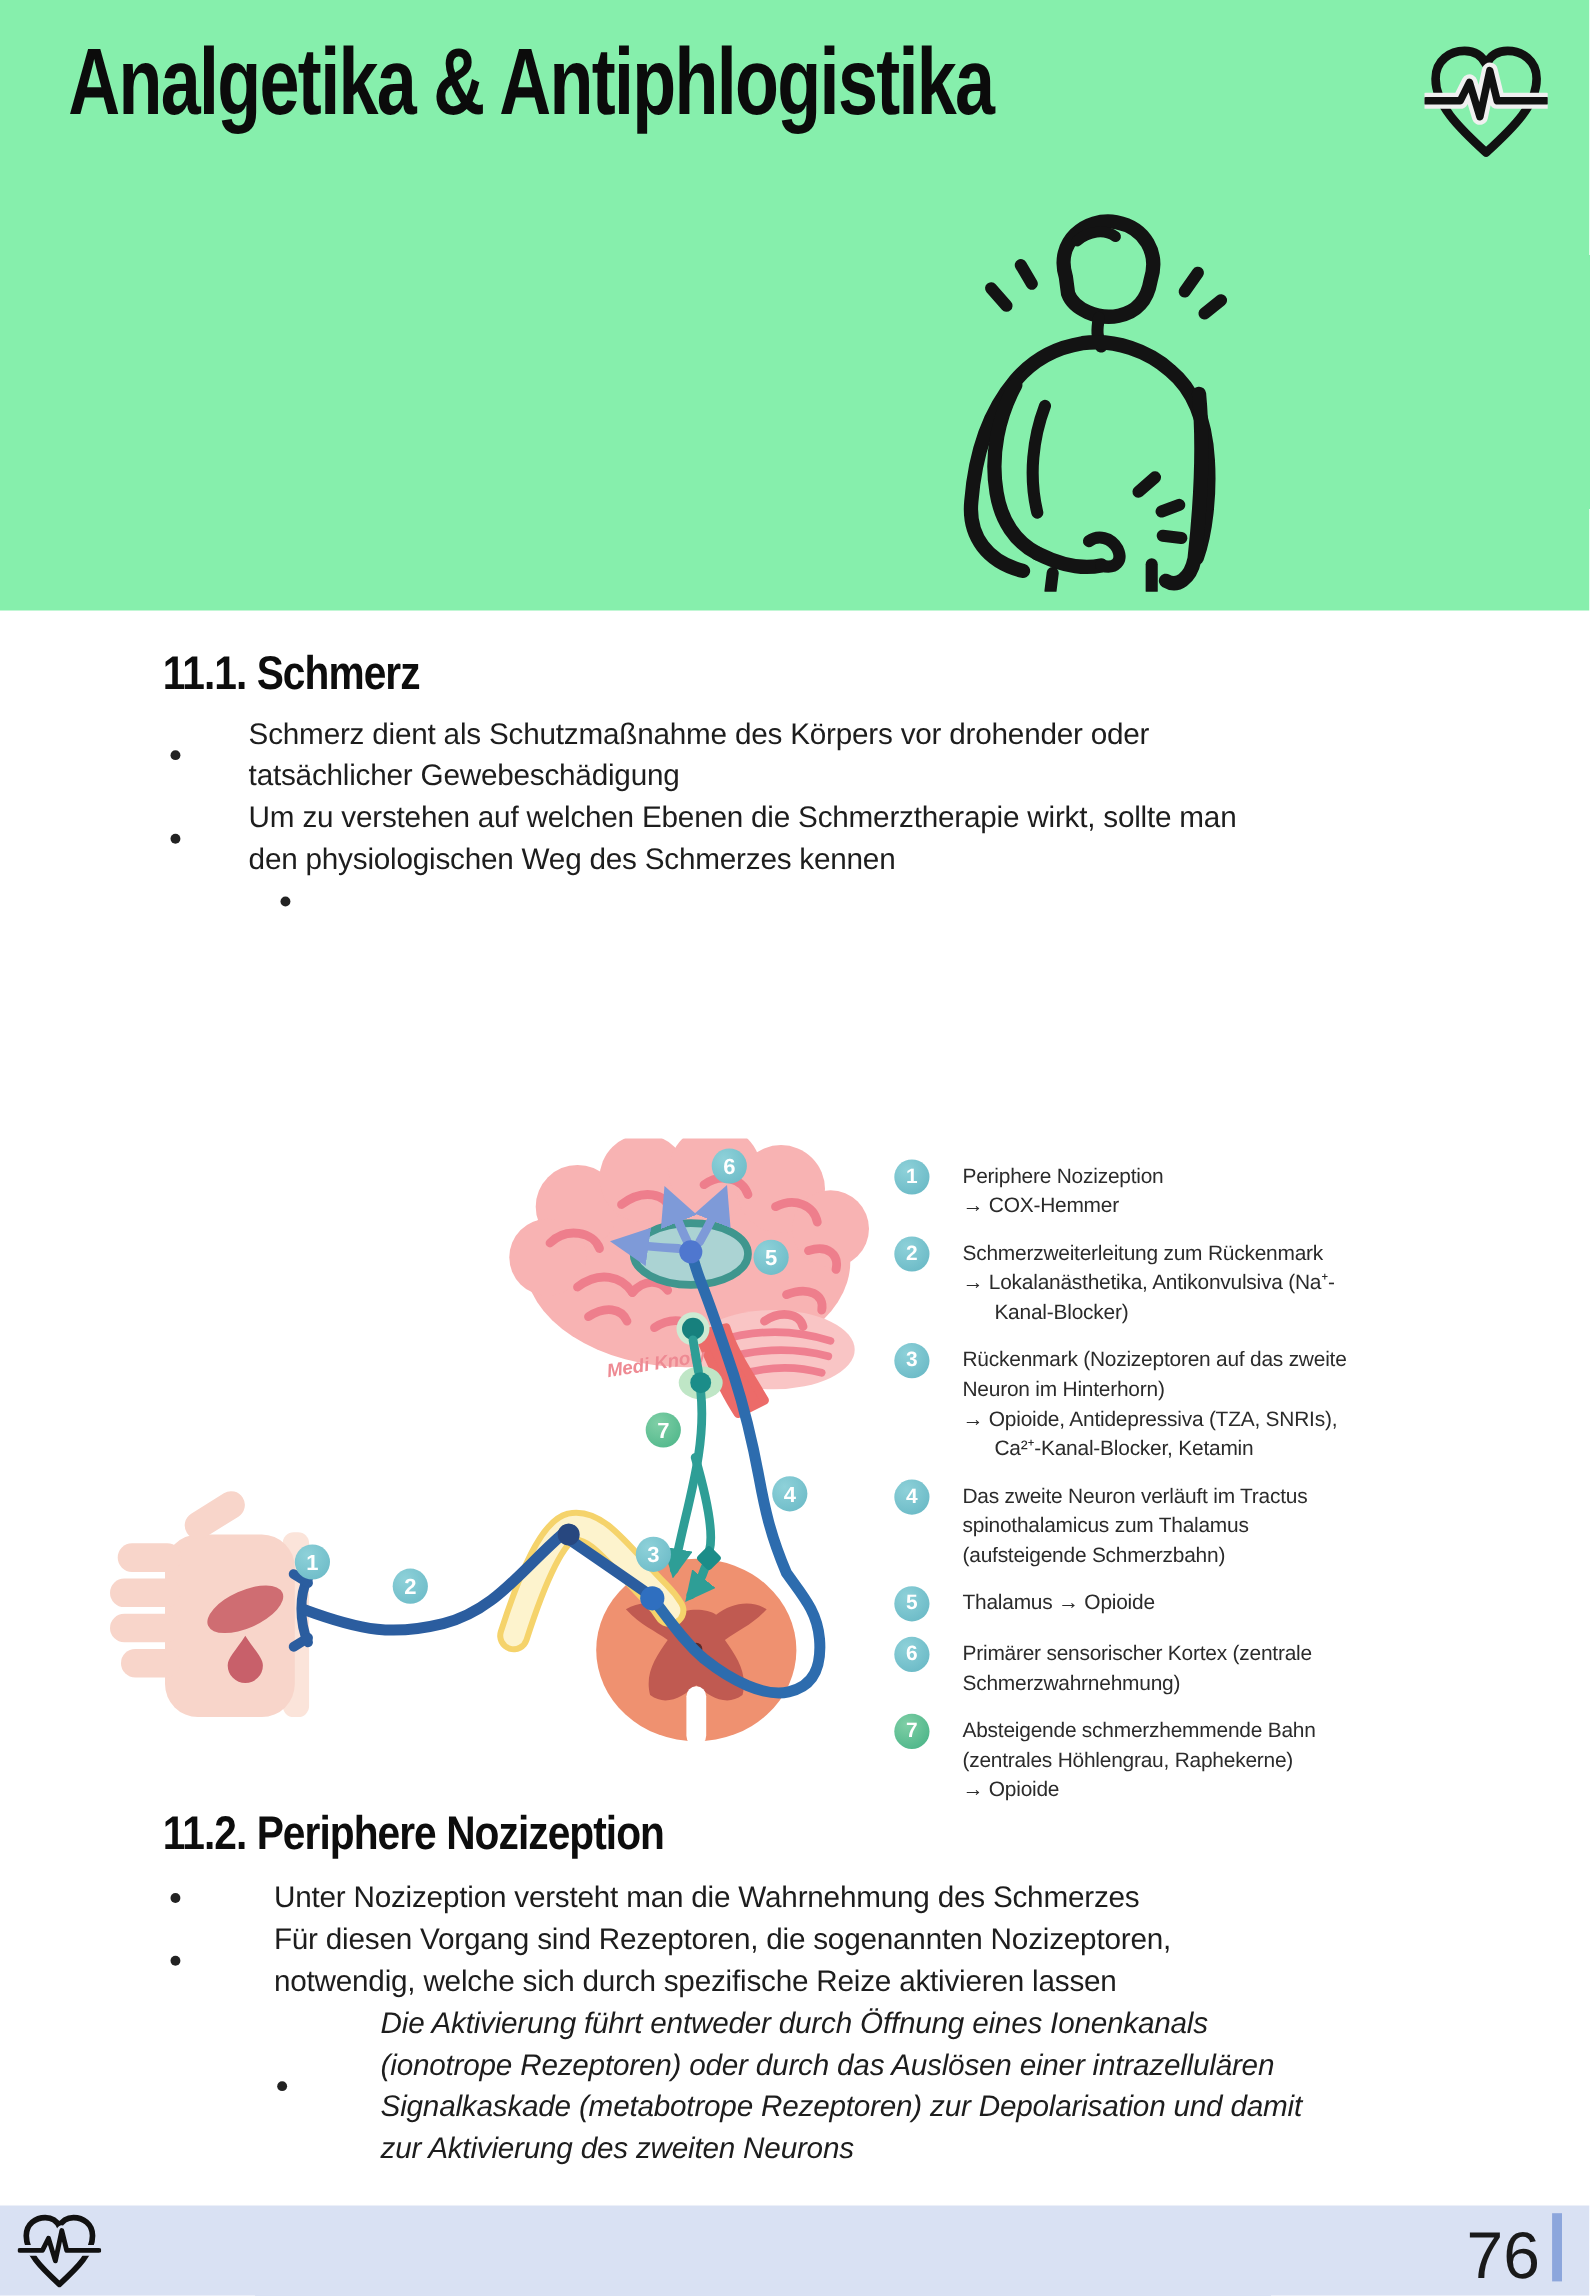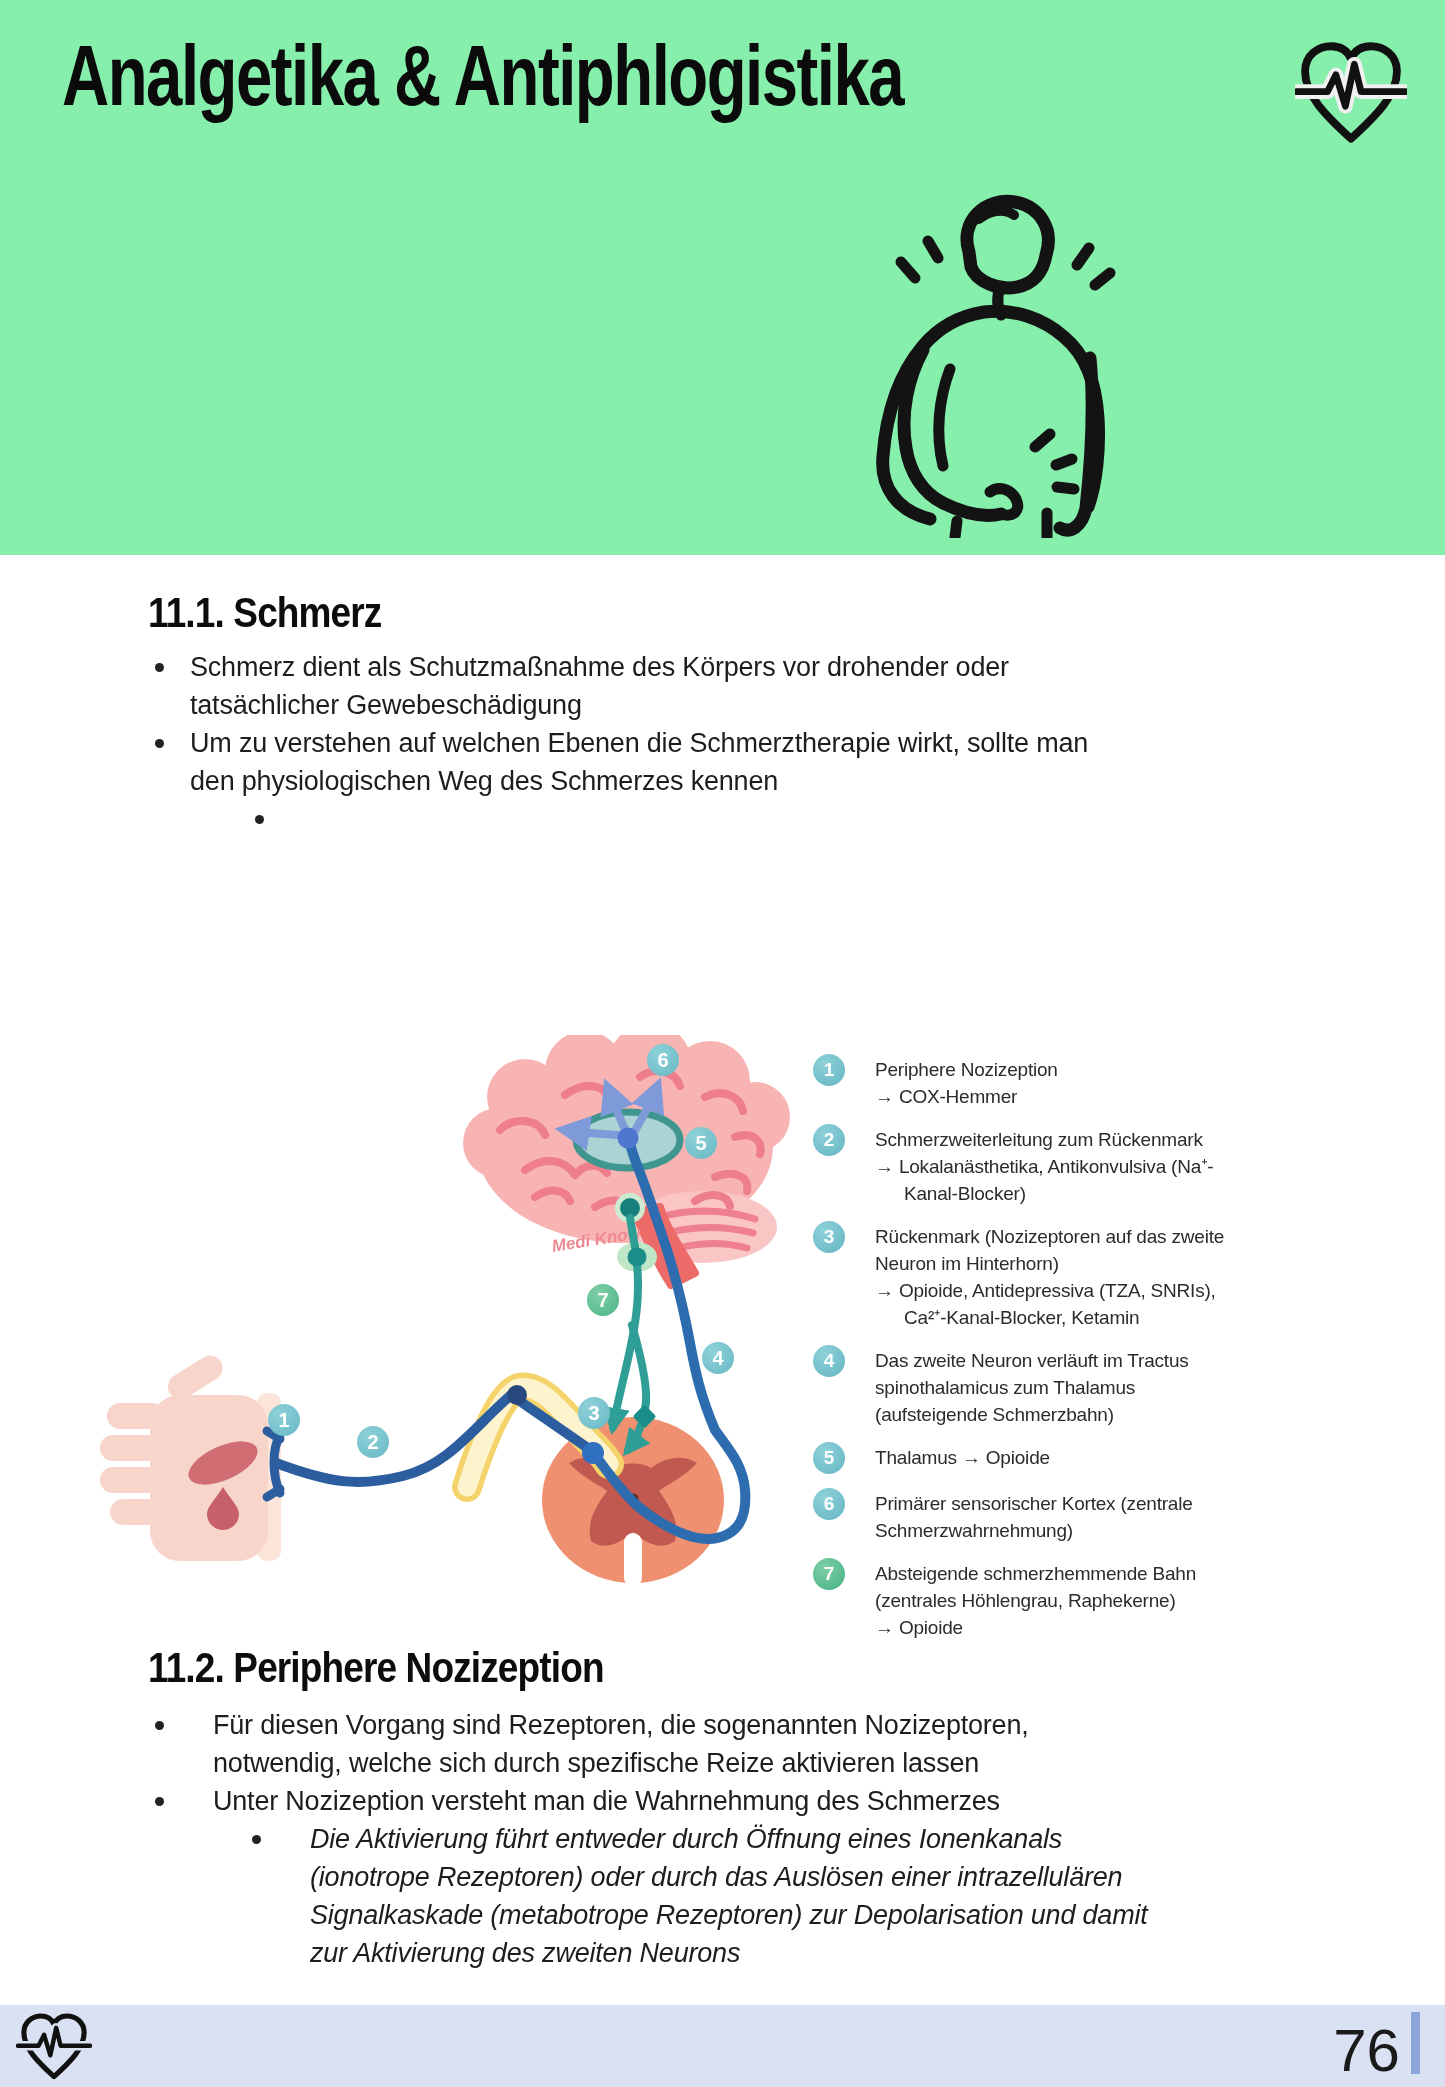--- a/index.html
+++ b/index.html
@@ -21,21 +21,21 @@
     position:absolute;left:148px;white-space:nowrap;
     font-size:43px;font-weight:bold;color:#0d0d0d;letter-spacing:-1px;
     transform:scaleX(0.86);transform-origin:left top;
   }
   #h-s1{top:588px;}
   #h-s2{top:1643px;}
   
   .blist{position:absolute;left:155px;font-size:27px;line-height:38px;color:#1d1d1d;letter-spacing:-0.2px;}
   #list-s1{top:648px;width:1120px;}
   #list-s2{top:1706px;width:1160px;}
-  .bullet{display:flex;align-items:flex-start;}
+  .bullet{display:flex;align-items:center;gap:36px;}
   .bullet .dot{flex:0 0 auto;position:relative;height:38px;}
   .bullet .dot::after{
     content:"";position:absolute;left:0;top:15px;width:9px;height:9px;border-radius:50%;background:#222;
   }
   .btext{white-space:pre-line;}
   #list-s1 .lvl1 .dot{width:35px;}
   #list-s1 .lvl2{margin-left:100px;}
   #list-s1 .lvl2 .dot{width:37px;}
   #list-s2 .lvl1 .dot{width:58px;}
   #list-s2 .lvl2{margin-left:97px;font-style:italic;}
@@ -313,26 +313,26 @@
       <div>→ Opioide</div>
     </div>
   </div>
 </div>
 
 <div id="h-s2" class="sec-heading">11.2. Periphere Nozizeption</div>
 
 <div id="list-s2" class="blist">
   <div class="bullet lvl1">
     <span class="dot"></span>
+    <div class="btext">Unter Nozizeption versteht man die Wahrnehmung des Schmerzes</div>
+  </div>
+  <div class="bullet lvl1">
+    <span class="dot"></span>
     <div class="btext">Für diesen Vorgang sind Rezeptoren, die sogenannten Nozizeptoren,
 notwendig, welche sich durch spezifische Reize aktivieren lassen</div>
-  </div>
-  <div class="bullet lvl1">
-    <span class="dot"></span>
-    <div class="btext">Unter Nozizeption versteht man die Wahrnehmung des Schmerzes</div>
   </div>
   <div class="bullet lvl2">
     <span class="dot"></span>
     <div class="btext">Die Aktivierung führt entweder durch Öffnung eines Ionenkanals
 (ionotrope Rezeptoren) oder durch das Auslösen einer intrazellulären
 Signalkaskade (metabotrope Rezeptoren) zur Depolarisation und damit
 zur Aktivierung des zweiten Neurons</div>
   </div>
 </div>
 

